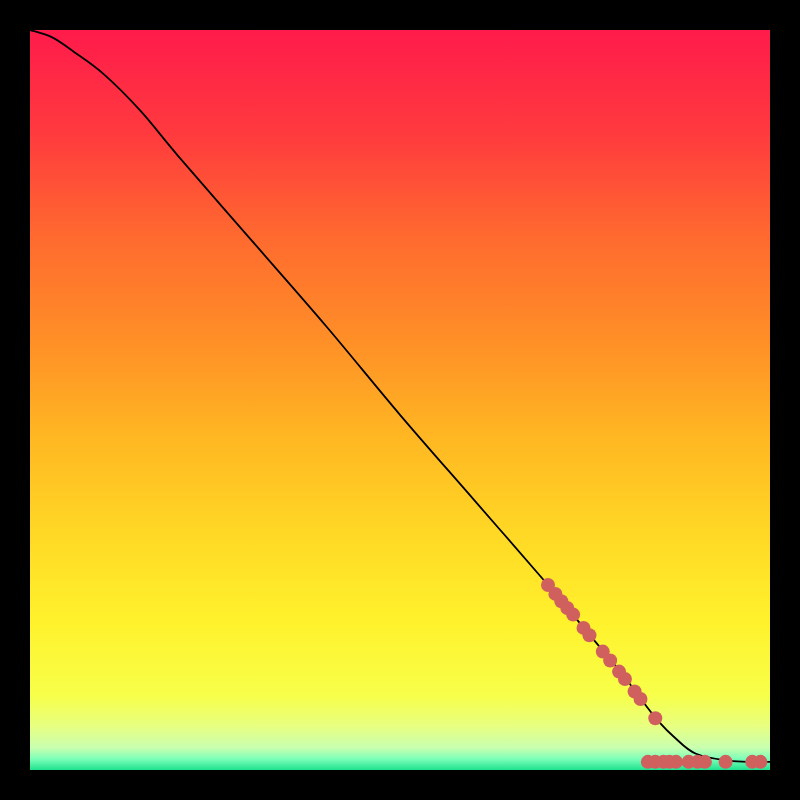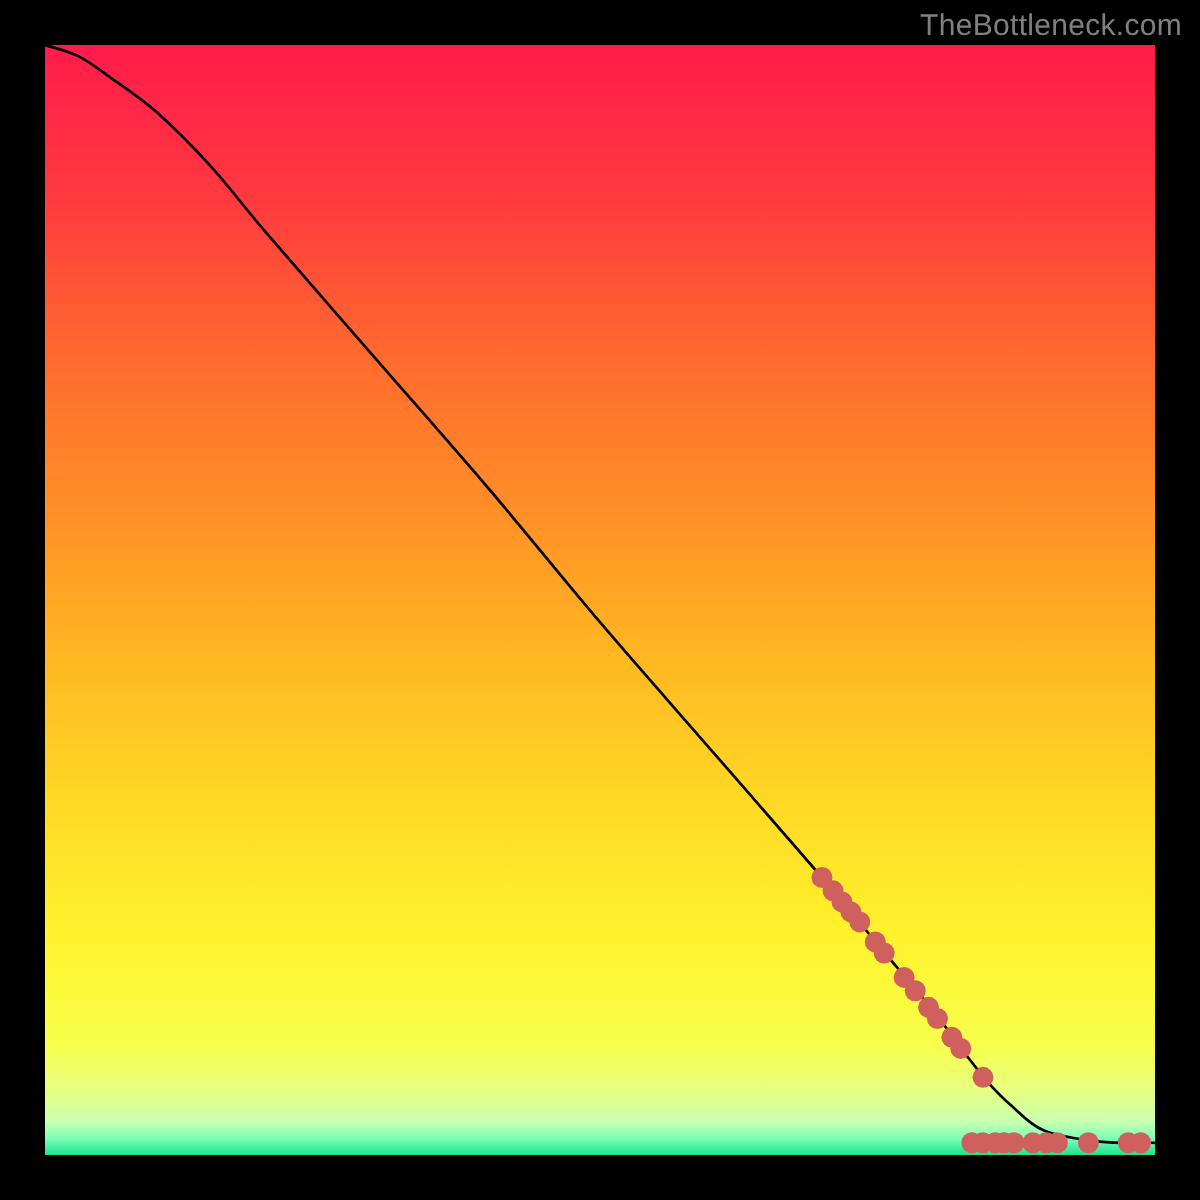--- a/index.html
+++ b/index.html
@@ -36,21 +36,20 @@
   .plot svg {
     display: block;
     width: 740px;
     height: 740px;
   }
 </style>
 </head>
 <body>
 
 <div class="stage">
-  <div class="watermark">TheBottleneck.com</div>
   <div class="plot">
     <svg id="plot-svg" viewBox="0 0 740 740">
       <defs>
         <linearGradient id="bg-grad" x1="0" y1="0" x2="0" y2="1">
             <stop offset="0%" stop-color="#ff1b4b"></stop>
             <stop offset="14.000000000000002%" stop-color="#ff3a3e"></stop>
             <stop offset="28.000000000000004%" stop-color="#ff6a2f"></stop>
             <stop offset="42%" stop-color="#ff8f27"></stop>
             <stop offset="55.00000000000001%" stop-color="#ffb722"></stop>
             <stop offset="68%" stop-color="#ffd825"></stop>

